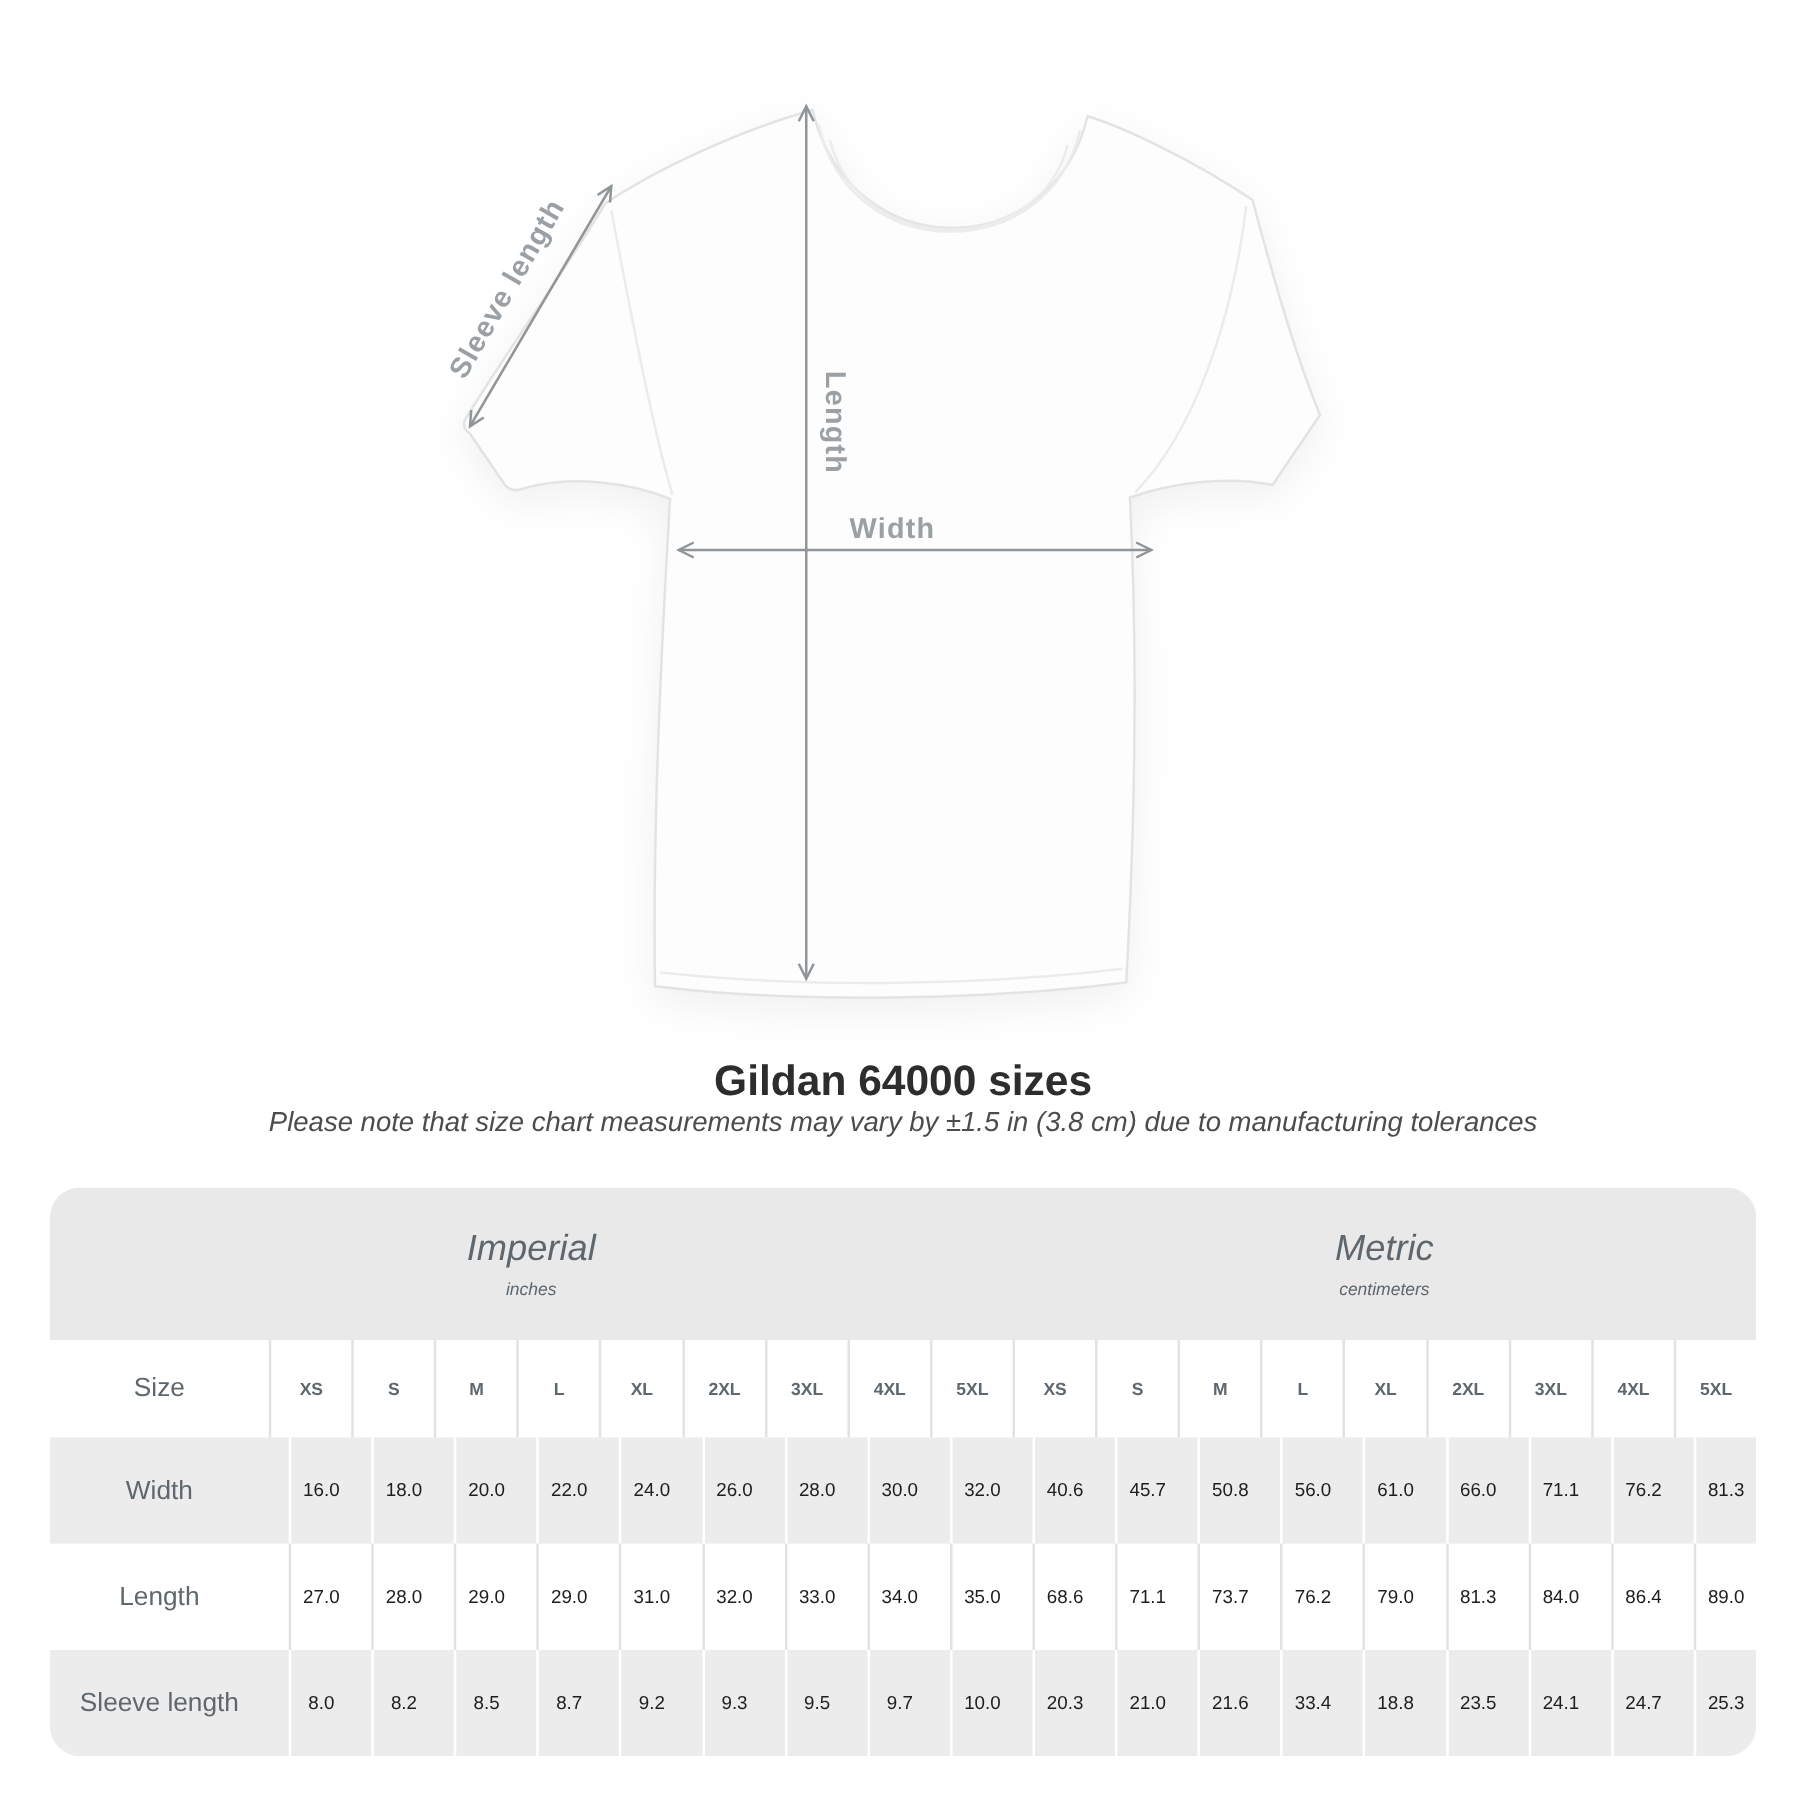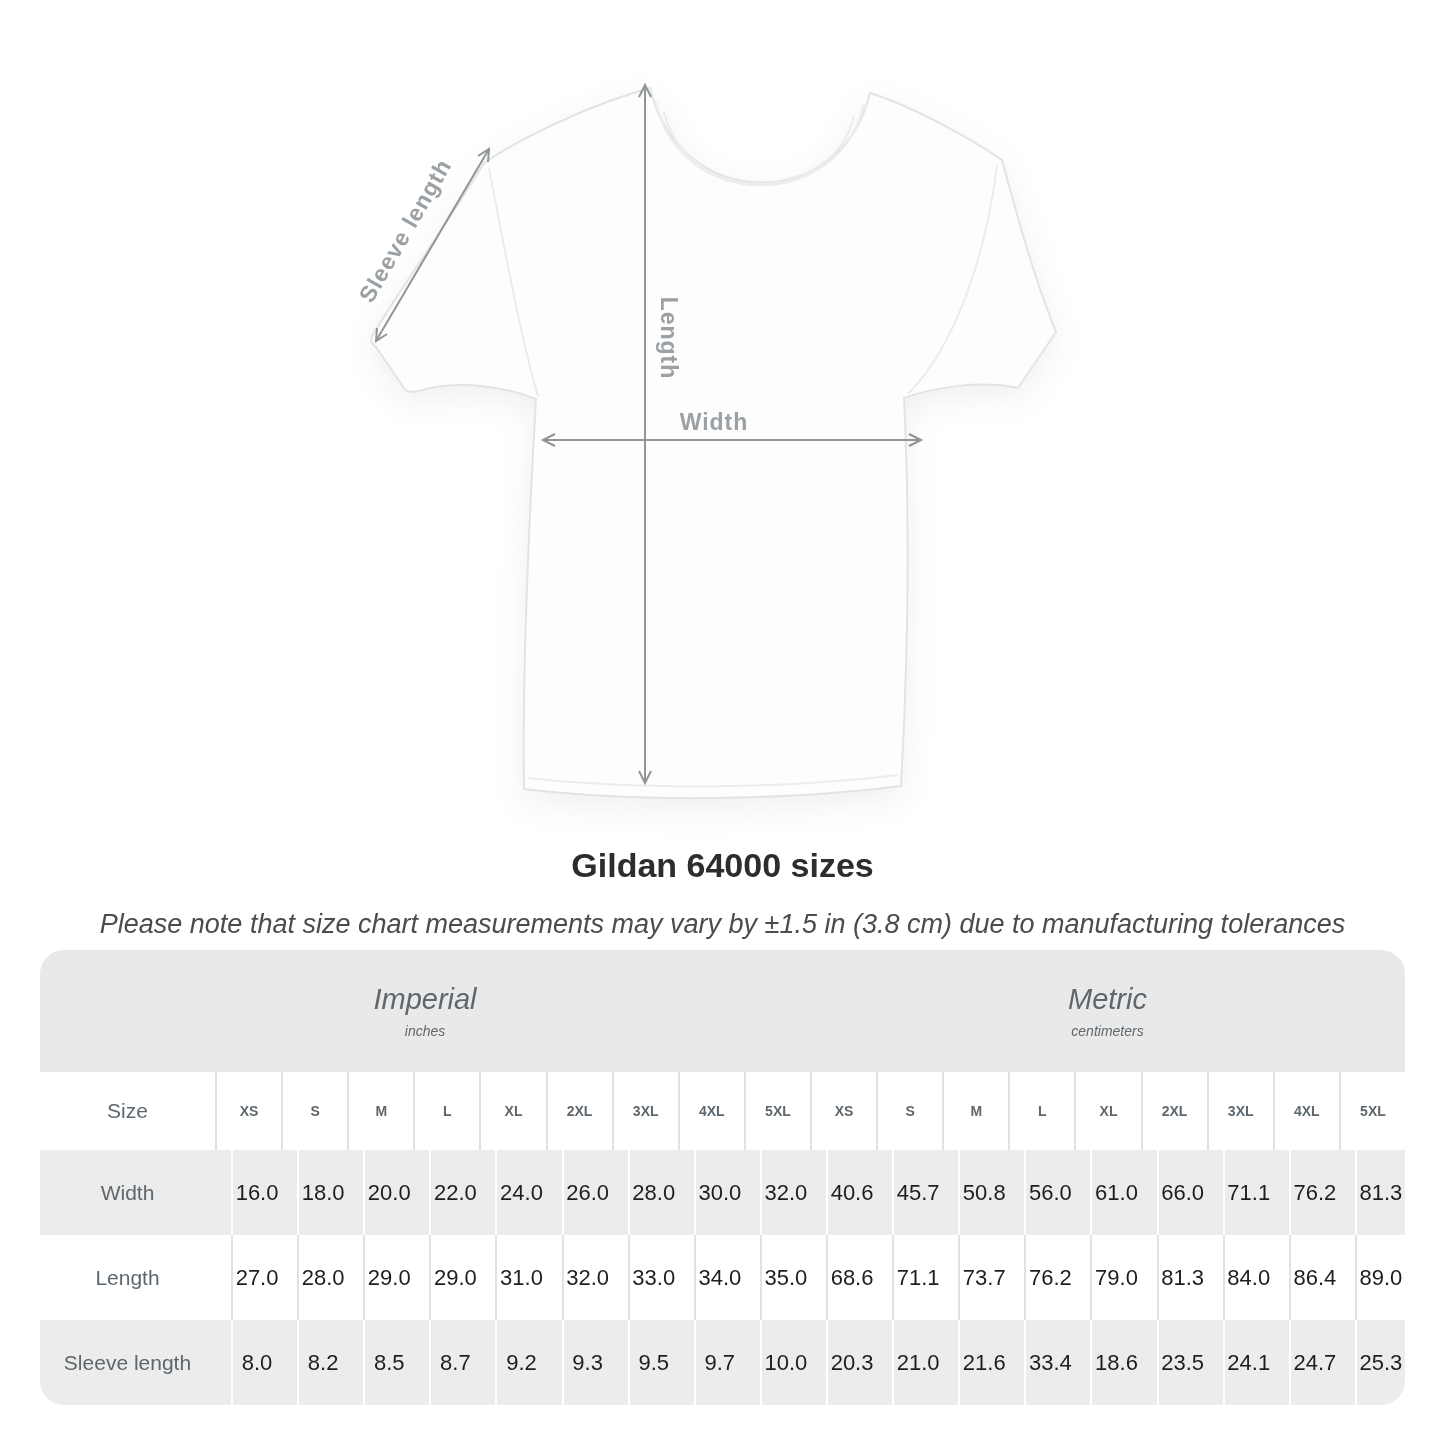--- a/index.html
+++ b/index.html
@@ -11,21 +11,21 @@
   
   .diagram{position:absolute;left:0;top:0;width:1445px;height:950px;}
   .shirt-group{filter:drop-shadow(0 10px 16px rgba(0,0,0,0.06));}
   .shirt-body{fill:var(--shirt-fill,#fdfdfd);stroke:var(--shirt-outline,#e3e3e3);stroke-width:2;}
   .shirt-detail{fill:none;stroke:var(--shirt-detail,#ececec);stroke-width:2;}
   .dim-line{stroke:var(--arrow,#8f9598);stroke-width:2;fill:none;}
   .dim-label{fill:var(--diagram-label,#9aa0a4);font-weight:bold;font-size:23px;letter-spacing:1px;}
   
   .caption{position:absolute;left:0;top:846px;width:100%;text-align:center;}
   .caption h1{margin:0;font-size:34px;font-weight:bold;color:var(--title-text,#2d2d2d);}
-  .caption .note{margin-top:24px;font-size:27px;font-style:italic;color:var(--note-text,#4c4c4c);}
+  .caption .note{margin-top:0;font-size:22px;font-style:italic;color:var(--note-text,#4c4c4c);}
   
   .tbl{
     position:absolute;left:40px;top:950px;width:1365px;height:455px;
     border-radius:24px;overflow:hidden;display:flex;flex-direction:column;
   }
   .band{display:flex;height:122px;background:var(--band,#e9e9e9);flex:0 0 auto;}
   .band-half{display:flex;flex-direction:column;align-items:center;justify-content:center;gap:7px;}
   .band-half.imp{width:770px;}
   .band-half.met{width:595px;}
   .band-title{font-size:29px;font-weight:normal;font-style:italic;color:var(--label-text,#5d676d);}
@@ -33,21 +33,21 @@
   .row{display:grid;grid-template-columns:175px repeat(18,1fr);flex:1 1 auto;}
   .size-row{background:#ffffff;flex:0 0 78px;}
   .drow{background:#ffffff;}
   .drow:nth-child(odd){background:var(--row-alt,#ececec);}
   .c{display:flex;align-items:center;justify-content:center;}
   .row .c + .c{border-left:2px solid var(--sep-light,#e2e2e2);}
   .drow:nth-child(odd) .c + .c{border-left-color:#ffffff;}
   .c.sec{border-left-width:5px;}
   .c.lab{font-size:21px;font-weight:normal;color:var(--label-text,#5d676d);}
   .c.head{font-size:14px;font-weight:bold;color:var(--label-text,#5d676d);}
-  .c.val{font-size:22px;color:var(--value-text,#1e1e1e);margin-left:16px;}
+  .c.val{font-size:15px;color:var(--value-text,#1e1e1e);margin-left:16px;}
 </style>
 </head>
 <body>
 
 <svg class="diagram" viewBox="0 0 1445 950" width="1445" height="950" aria-hidden="true">
   <g class="shirt-group">
     <path class="shirt-body" d="
       M 650,88
       C 592,104 524,136 484,163
       C 446,226 398,292 372,336
@@ -182,19 +182,19 @@
       <div class="c val">8.7</div>
       <div class="c val">9.2</div>
       <div class="c val">9.3</div>
       <div class="c val">9.5</div>
       <div class="c val">9.7</div>
       <div class="c val">10.0</div>
       <div class="c val sec">20.3</div>
       <div class="c val">21.0</div>
       <div class="c val">21.6</div>
       <div class="c val">33.4</div>
-      <div class="c val">18.6</div>
+      <div class="c val">18.8</div>
       <div class="c val">23.5</div>
       <div class="c val">24.1</div>
       <div class="c val">24.7</div>
       <div class="c val">25.3</div>
     </div>
 </div>
 
 </body></html>

